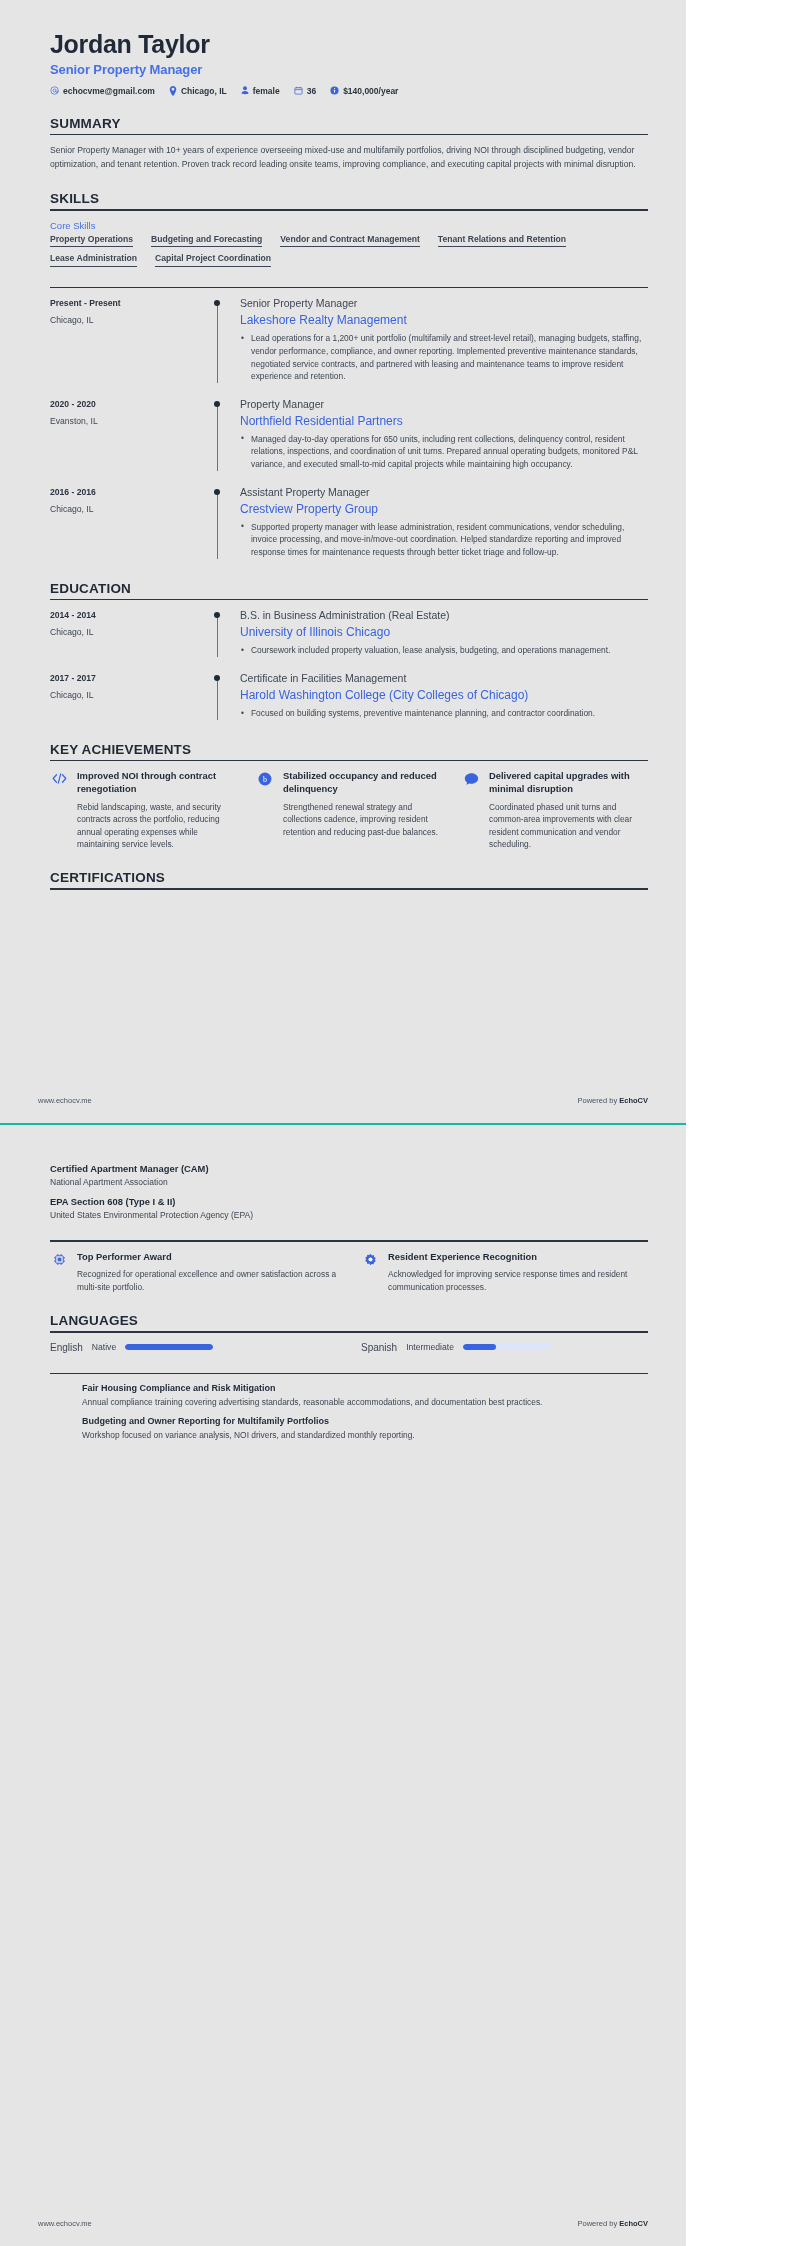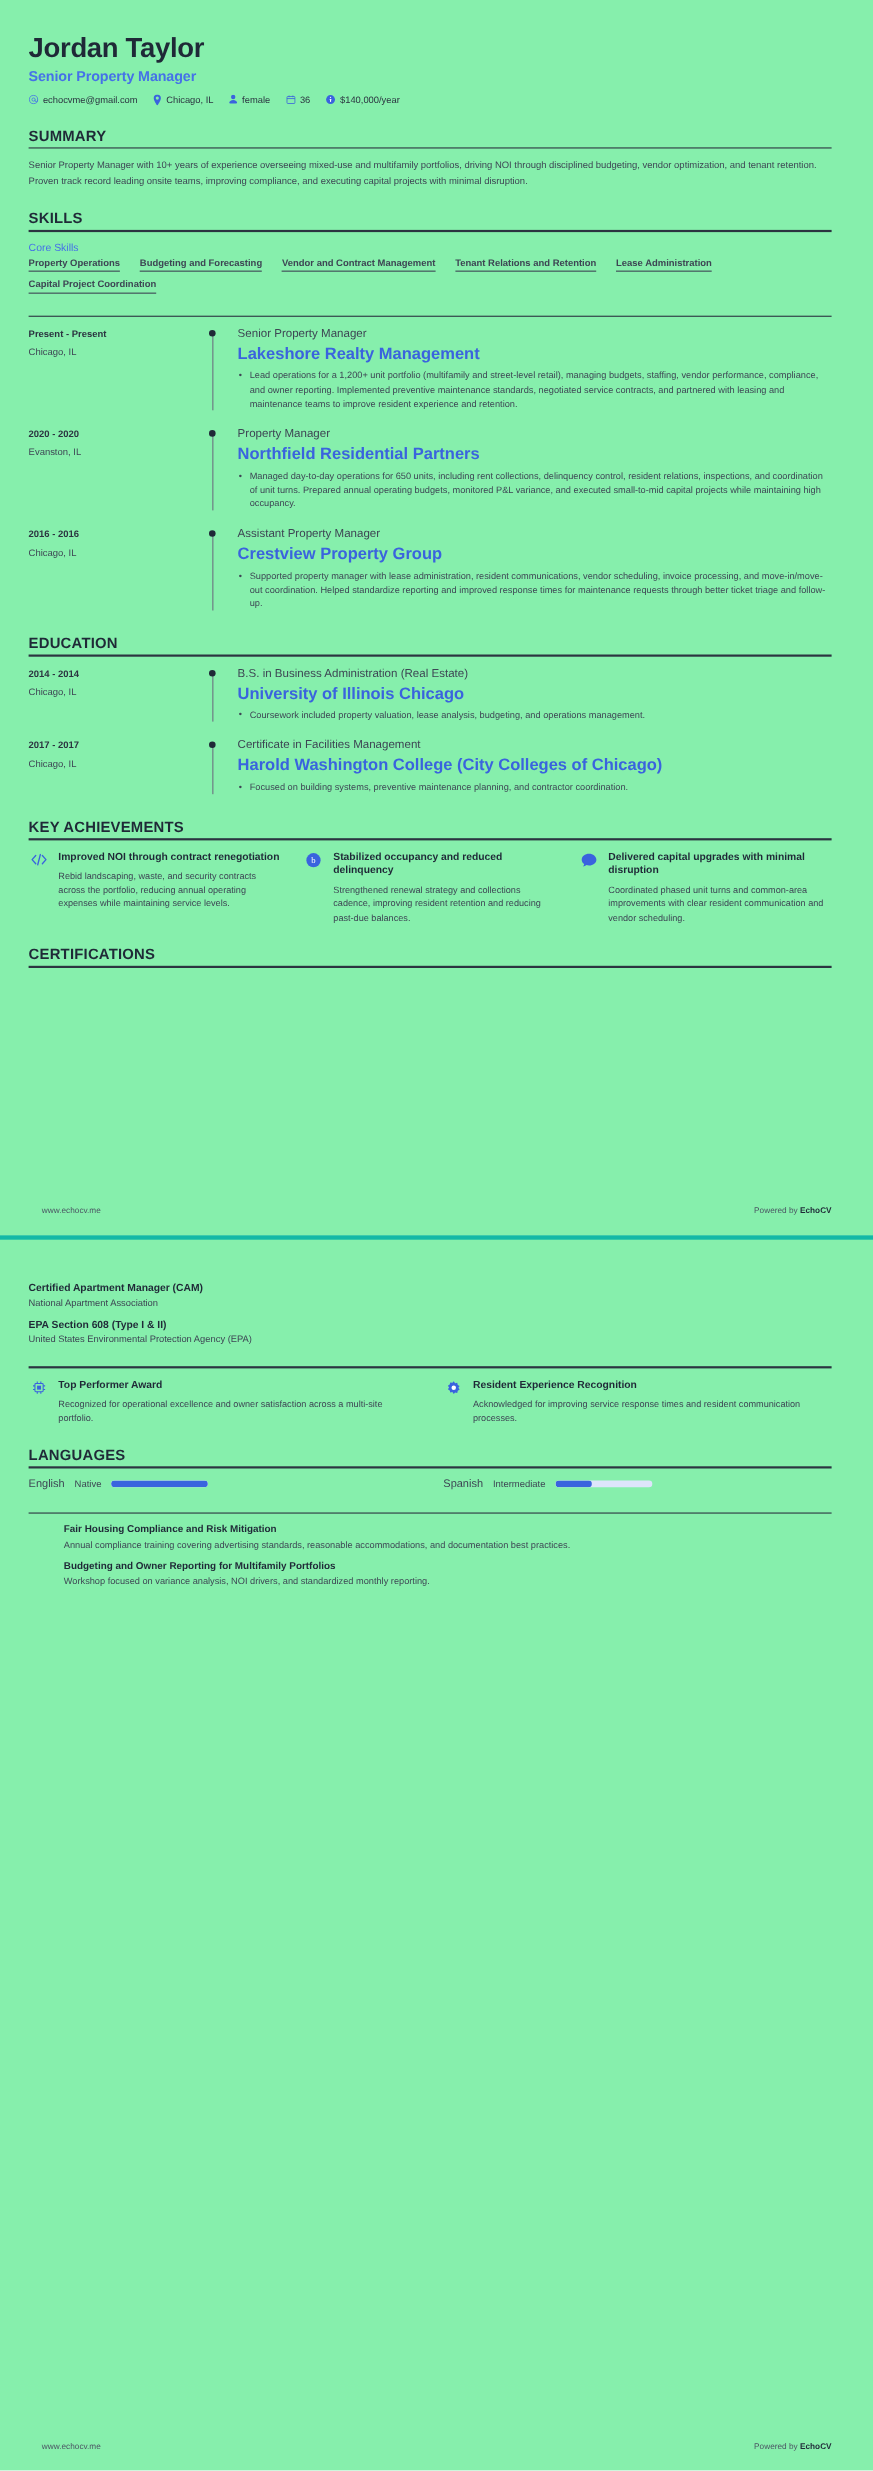--- a/index.html
+++ b/index.html
@@ -5,26 +5,26 @@
 <style>
   * { box-sizing: border-box; margin: 0; padding: 0; }
   html, body {
     width: 794px;
     background: #ffffff;
     font-family: "Liberation Sans", sans-serif;
     color: #2b3440;
   }
   .page {
     position: relative;
-    width: 794px;
+    width: 686px;
     min-height: 1123px;
-    background: #86efac;
-    padding: 30px 38px 0 26px;
-  }
-  .page + .page { border-top: 4px solid #14b8a6; }
+    background: #e5e5e5;
+    padding: 30px 38px 0 50px;
+  }
+  .page + .page { border-top: 2px solid #14b8a6; }
 
   
   .name {
     font-size: 25px;
     font-weight: bold;
     letter-spacing: -0.3px;
     color: #1f2937;
     line-height: 1.15;
   }
   .job-title {
@@ -38,21 +38,21 @@
     display: flex;
     flex-wrap: wrap;
     align-items: center;
     gap: 14px;
     margin-top: 9px;
   }
   .contact-item {
     display: flex;
     gap: 4px;
     font-size: 8.5px;
-    font-weight: normal;
+    font-weight: bold;
     color: #2b3440;
     white-space: nowrap;
   }
   .contact-item .ic { display: inline-flex; align-items: center; }
   .contact-item svg { display: block; }
 
   
   .section { margin-top: 20px; }
   .section-title {
     font-size: 13.5px;
@@ -140,22 +140,22 @@
     border-radius: 50%;
     background: #1f2937;
   }
   .entry-body { flex: 1 1 auto; padding-left: 4px; }
   .entry-role {
     font-size: 10.5px;
     color: #3d4654;
     line-height: 1.25;
   }
   .entry-org {
-    font-size: 15px;
-    font-weight: bold;
+    font-size: 12px;
+    font-weight: normal;
     color: #3a63de;
     margin-top: 3px;
   }
   .bullets { list-style: none; margin-top: 5px; }
   .bullets li {
     position: relative;
     padding-left: 11px;
     font-size: 8.4px;
     line-height: 1.5;
     color: #3d4654;

